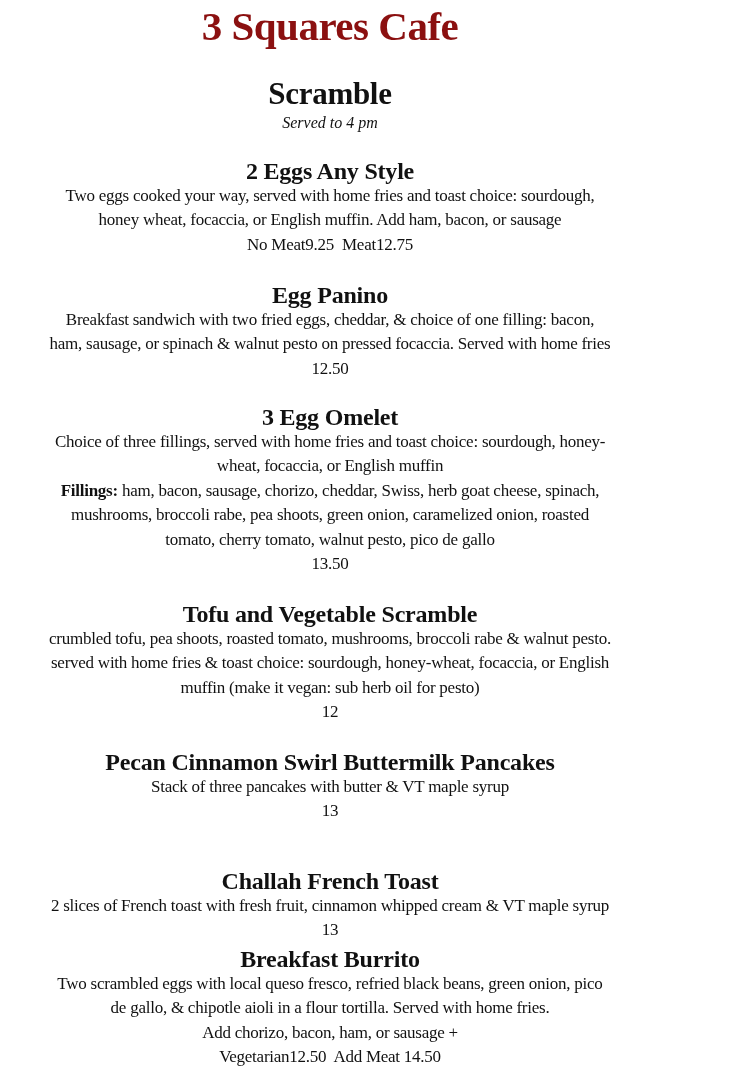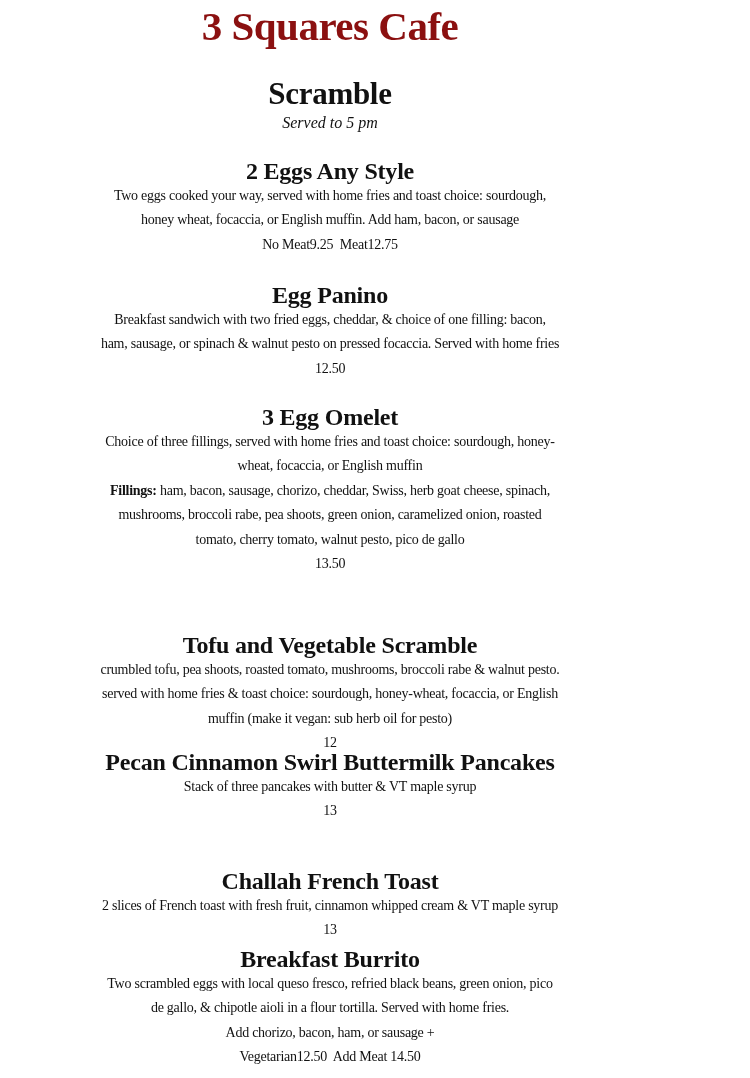--- a/index.html
+++ b/index.html
@@ -23,34 +23,34 @@
     .section-sub {
       position: absolute; left: 0; right: 0; top: 113px;
       font-size: 16px; font-style: italic; line-height: 20px;
     }
     .item { position: absolute; left: 0; right: 0; }
     .item-name {
       font-size: 24px; font-weight: bold; line-height: 24.5px;
       letter-spacing: -0.2px;
     }
     .item-line {
-      font-size: 14px; line-height: 24.6px; white-space: nowrap;
+      font-size: 17px; line-height: 24.6px; white-space: nowrap;
       letter-spacing: -0.25px;
     }
     .fill-label { font-weight: bold; }
   </style>
 </head>
 <body>
 
 <div class="page">
 
   <div class="cafe-title" style="color:#8b1010;">3 Squares Cafe</div>
 
   <div class="section-title">Scramble</div>
-  <div class="section-sub">Served to 5 pm</div>
+  <div class="section-sub">Served to 4 pm</div>
 
   <div class="item" style="top:159px;">
     <div class="item-name">2 Eggs Any Style</div>
     <div class="item-line">Two eggs cooked your way, served with home fries and toast choice: sourdough,</div>
     <div class="item-line">honey wheat, focaccia, or English muffin. Add ham, bacon, or sausage</div>
     <div class="item-line" style="white-space:pre;">No Meat9.25  Meat12.75</div>
   </div>
 
   <div class="item" style="top:283px;">
     <div class="item-name">Egg Panino</div>
@@ -62,21 +62,21 @@
   <div class="item" style="top:405px;">
     <div class="item-name">3 Egg Omelet</div>
     <div class="item-line">Choice of three fillings, served with home fries and toast choice: sourdough, honey-</div>
     <div class="item-line">wheat, focaccia, or English muffin</div>
     <div class="item-line" style="white-space:pre;"><span class="fill-label">Fillings:</span><span> ham, bacon, sausage, chorizo, cheddar, Swiss, herb goat cheese, spinach,</span></div>
     <div class="item-line">mushrooms, broccoli rabe, pea shoots, green onion, caramelized onion, roasted</div>
     <div class="item-line">tomato, cherry tomato, walnut pesto, pico de gallo</div>
     <div class="item-line">13.50</div>
   </div>
 
-  <div class="item" style="top:602px;margin-top:31px;">
+  <div class="item" style="top:602px;">
     <div class="item-name">Tofu and Vegetable Scramble</div>
     <div class="item-line">crumbled tofu, pea shoots, roasted tomato, mushrooms, broccoli rabe &amp; walnut pesto.</div>
     <div class="item-line">served with home fries &amp; toast choice: sourdough, honey-wheat, focaccia, or English</div>
     <div class="item-line">muffin (make it vegan: sub herb oil for pesto)</div>
     <div class="item-line">12</div>
   </div>
 
   <div class="item" style="top:750px;">
     <div class="item-name">Pecan Cinnamon Swirl Buttermilk Pancakes</div>
     <div class="item-line">Stack of three pancakes with butter &amp; VT maple syrup</div>

